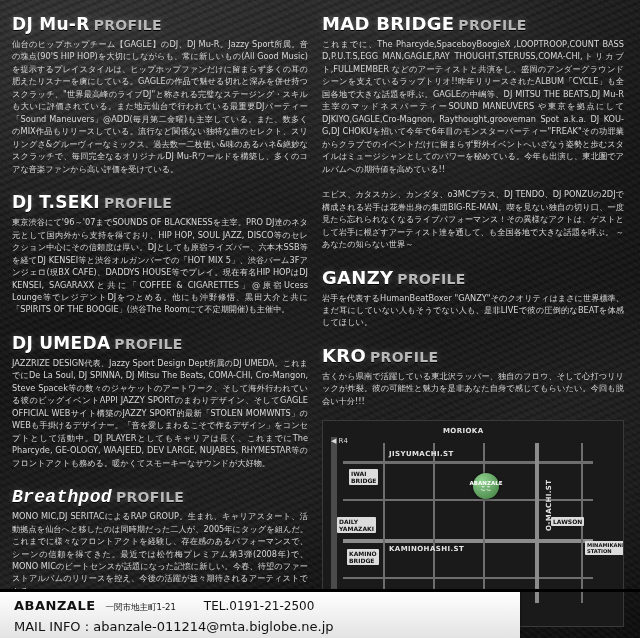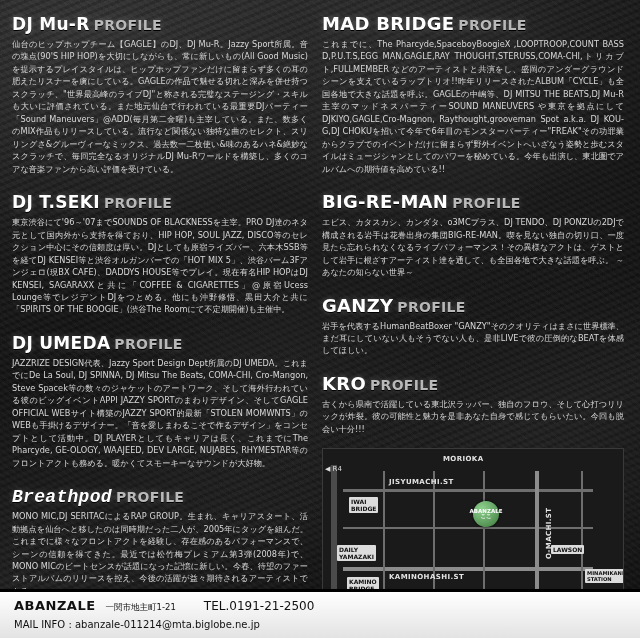--- a/index.html
+++ b/index.html
@@ -82,31 +82,31 @@
     position:absolute;width:26px;height:26px;border-radius:50%;
     background:radial-gradient(circle at 35% 30%,#8fd18f,#3d7a3d);
     color:#fff;font-size:5.5px;font-weight:bold;display:flex;align-items:center;
     justify-content:center;text-align:center;line-height:1.05;
     box-shadow:0 0 3px rgba(0,0,0,.8);
   }
   .marrow{position:absolute;font-size:7px;color:#ddd;white-space:nowrap;}
 
   
   .footer{
-    position:absolute;left:0;bottom:0;width:640px;height:46px;
+    position:absolute;left:0;bottom:0;width:520px;height:46px;
     background:linear-gradient(180deg,#ffffff,#e3e3e3);
     color:#111;z-index:5;
     box-shadow:0 -1px 3px rgba(0,0,0,.6);
   }
   .footer .inner{padding:6px 14px 0 14px;}
   .f1{display:flex;align-items:baseline;gap:10px;}
   .fbrand{font-size:13px;font-weight:bold;letter-spacing:.5px;}
   .faddr{font-size:8.5px;}
   .ftel{font-size:12px;margin-left:18px;}
-  .fmail{font-size:10px;margin-top:5px;}
+  .fmail{font-size:13px;margin-top:5px;}
   .strip{position:absolute;left:0;bottom:46px;width:640px;height:3px;background:#000;z-index:4;}
 </style>
 </head>
 <body>
 
 <div class="bg"></div>
 
 <div class="wrap">
   <div class="cols">
 
@@ -145,23 +145,20 @@
     <div class="col colR">
 
       <div class="sec">
         <h2 class="hdr big">
           <span class="nm">MAD BRIDGE</span><span class="pf">PROFILE</span>
         </h2>
         <p class="body">これまでに、The Pharcyde,SpaceboyBoogieX ,LOOPTROOP,COUNT BASS D,P.U.T.S,EGG MAN,GAGLE,RAY THOUGHT,STERUSS,COMA-CHI,トリカブト,FULLMEMBER などのアーティストと共演をし、盛岡のアンダーグラウンドシーンを支えているラップトリオ!!昨年リリースされたALBUM「CYCLE」も全国各地で大きな話題を呼ぶ。GAGLEの中嶋等、DJ MITSU THE BEATS,DJ Mu-R主宰のマッドネスパーティーSOUND MANEUVERS や東京を拠点にしてDJKIYO,GAGLE,Cro-Magnon, Raythought,grooveman Spot a.k.a. DJ KOU-G,DJ CHOKUを招いて今年で6年目のモンスターパーティー"FREAK"その功罪業からクラブでのイベントだけに留まらず野外イベントへいざなう姿勢と歩むスタイルはミュージシャンとしてのパワーを秘めている。今年も出演し、東北圏でアルバムへの期待値を高めている!!</p>
       </div>
 
       <div class="sec">
-        <h2 class="hdr big">
-          <span class="nm">BIG-RE-MAN</span><span class="pf">PROFILE</span>
-        </h2>
         <p class="body">エビス、カタスカシ、カンダタ、o3MCプラス、DJ TENDO、DJ PONZUの2DJで構成される岩手は花巻出身の集団BIG-RE-MAN。喫を見ない独自の切り口、一度見たら忘れられなくなるライブパフォーマンス！その異様なアクトは、ゲストとして岩手に根ざすアーティスト達を通して、も全国各地で大きな話題を呼ぶ。 ～あなたの知らない世界～</p>
       </div>
 
       <div class="sec">
         <h2 class="hdr big">
           <span class="nm">GANZY</span><span class="pf">PROFILE</span>
         </h2>
         <p class="body">岩手を代表するHumanBeatBoxer "GANZY"そのクオリティはまさに世界標準、まだ耳にしていない人もそうでない人も、是非LIVEで彼の圧倒的なBEATを体感してほしい。</p>
       </div>
 
@@ -199,21 +196,21 @@
 BRIDGE</div>
         <div class="mstore" style="left:14px;top:96px;white-space:pre-line;">DAILY
 YAMAZAKI</div>
         <div class="mstore" style="left:228px;top:96px;">LAWSON</div>
         <div class="mstore" style="left:262px;top:120px;white-space:pre-line;font-size:5.2px;">MINAMIKANBARA
 STATION</div>
 
         <div class="mpin" style="left:150px;top:52px;white-space:pre-line;">ABANZALE
 ここ</div>
 
-        <div class="marrow" style="left:2px;top:16px;">◀ <span>R4</span></div>
+        <div class="marrow" style="left:8px;top:16px;">◀ <span>R4</span></div>
         <div class="marrow" style="left:18px;top:176px;">◀ <span>R4</span></div>
       </div>
 
     </div>
   </div>
 </div>
 
 <div class="strip"></div>
 
 <div class="footer">

